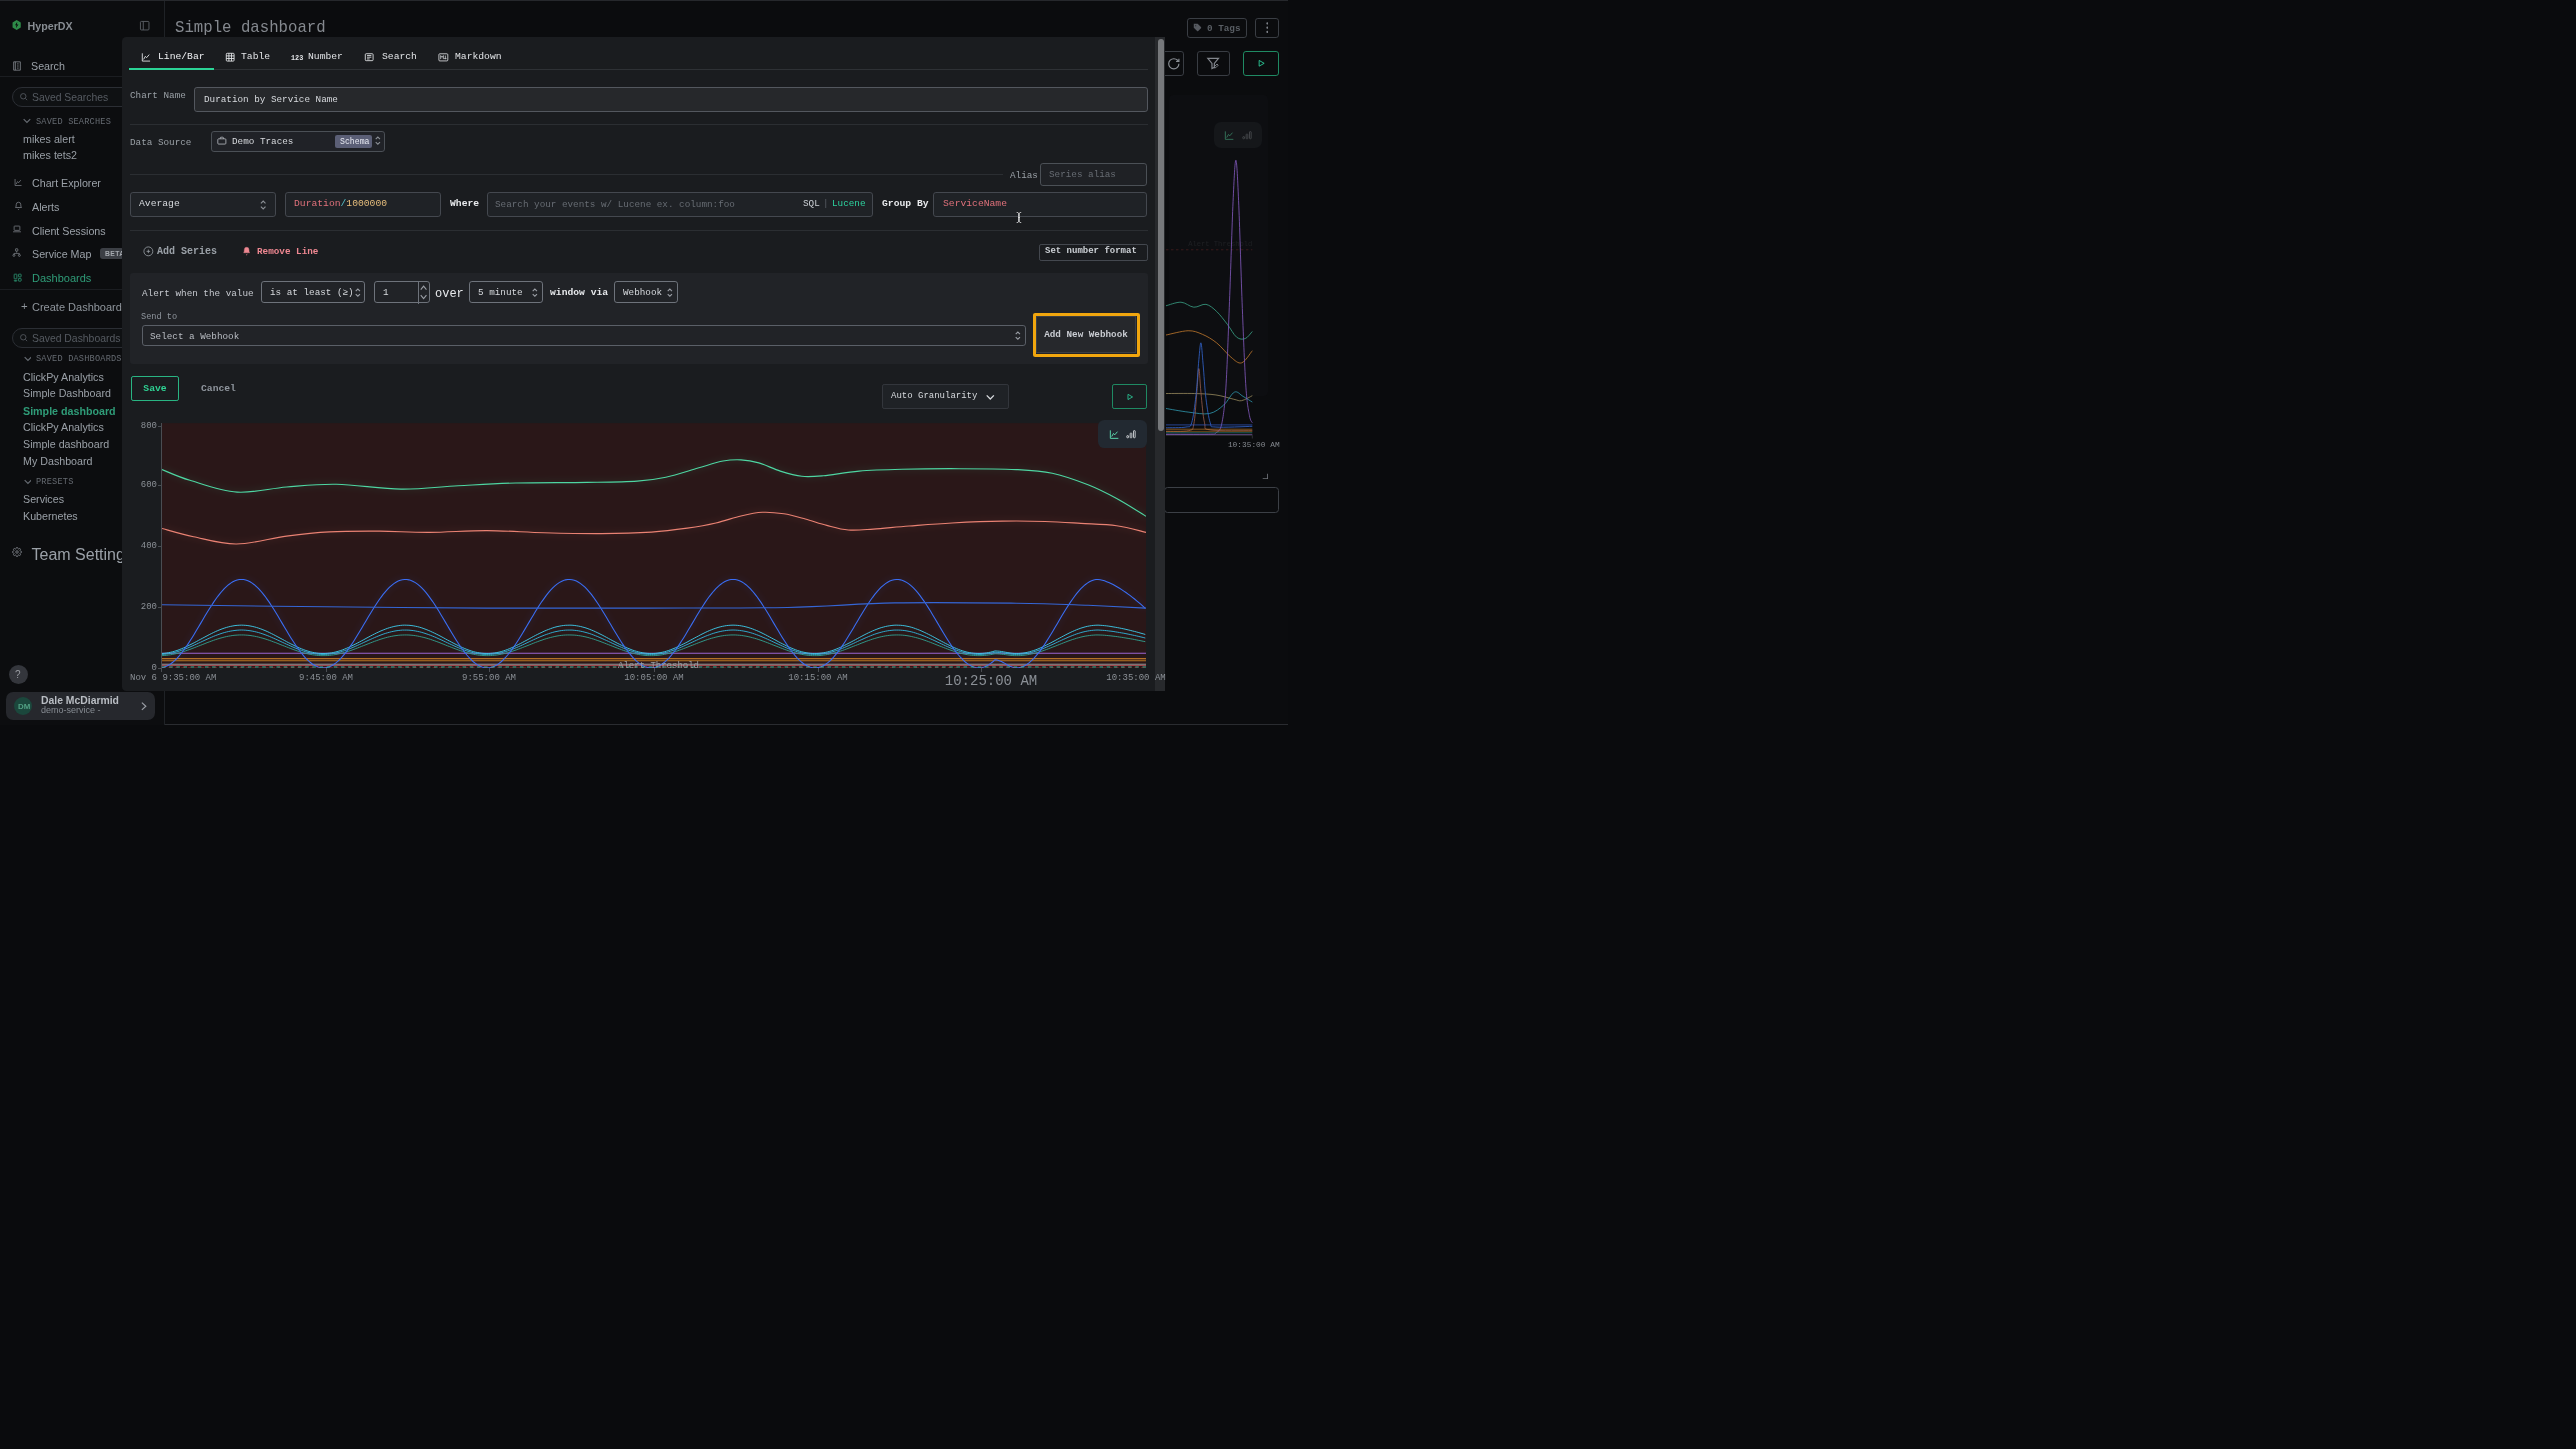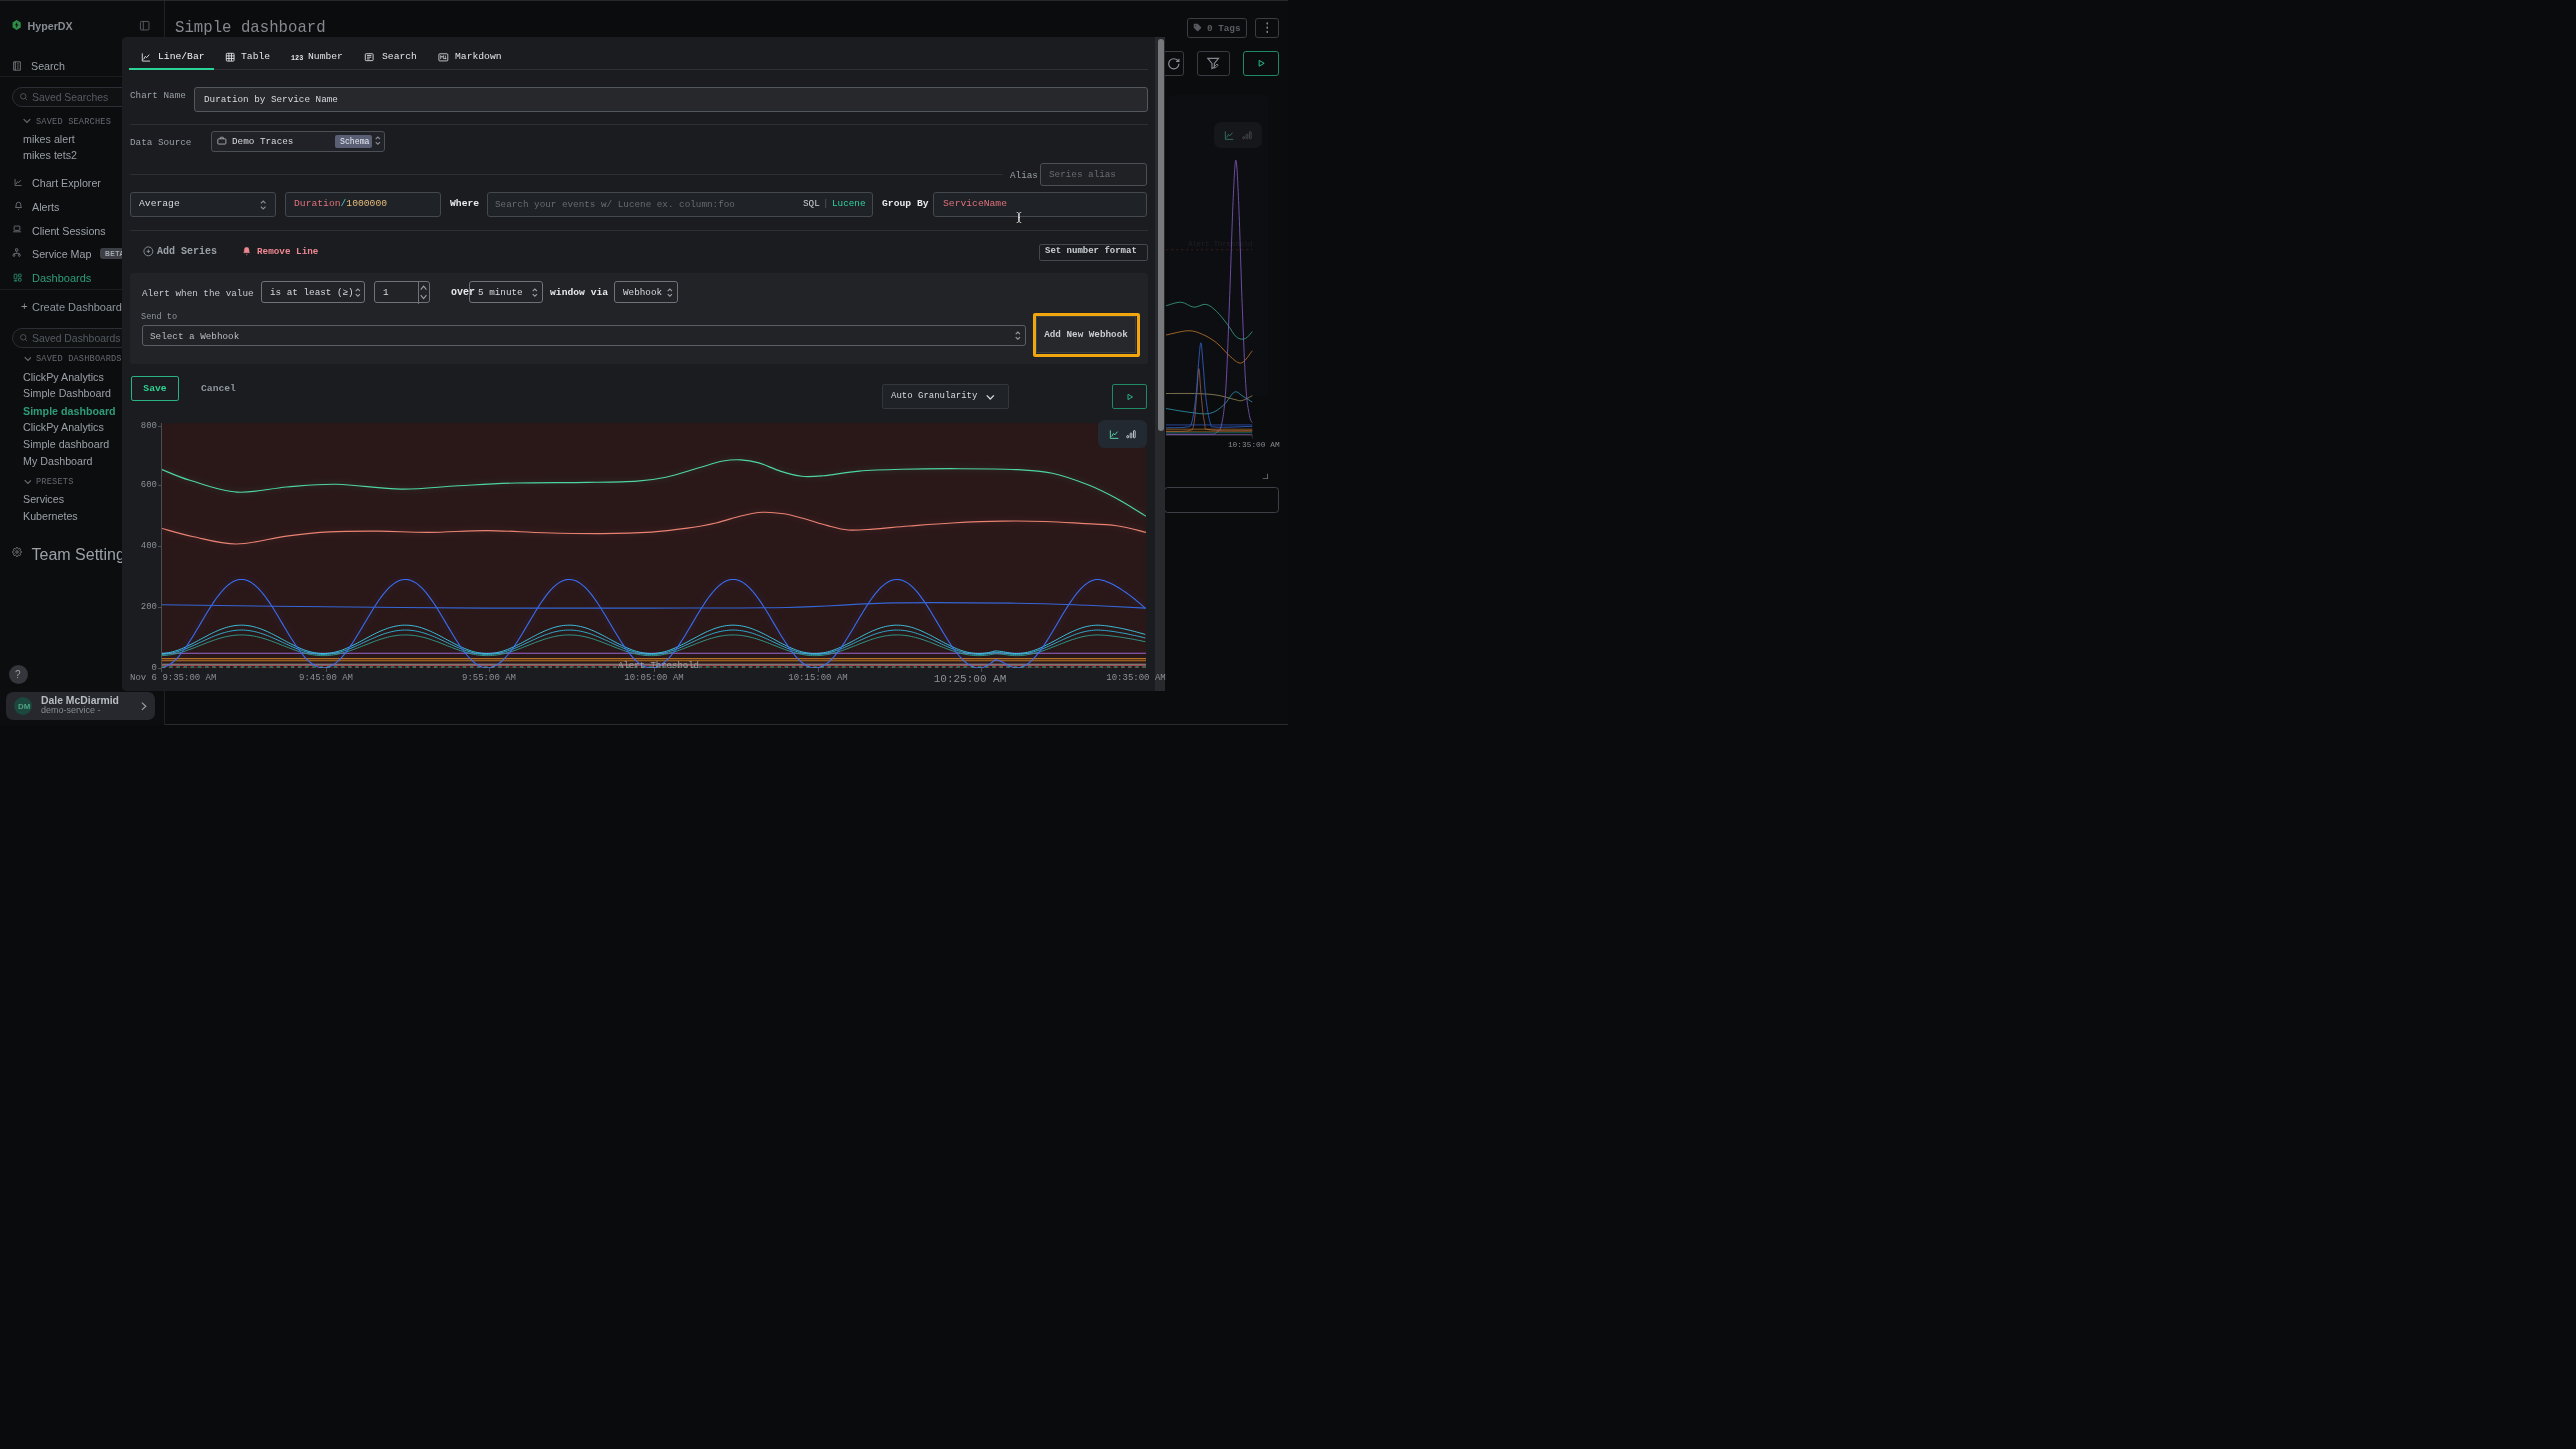--- a/index.html
+++ b/index.html
@@ -275,21 +275,21 @@
     </svg>
 <div class="abs" style="left:374px;top:280px;width:56px;height:22px;border:0.7px solid #6e737b;border-radius:2.9px"></div>
 <div class="abs mono itx" style="left:383px;top:286px">1</div>
 <div class="abs" style="left:418px;top:281px;width:10.7px;height:21.5px;border-left:0.7px solid #6e737b"></div>
 <svg class="abs" style="left:420px;top:284px" width="7.2" height="5.7" viewBox="0 0 10 8" fill="none" stroke="#9b9fa6" stroke-width="1.5">
       <path d="M1 6.5L5 1.5l4 5"></path>
     </svg>
 <svg class="abs" style="left:420px;top:293px" width="7.2" height="5.7" viewBox="0 0 10 8" fill="none" stroke="#9b9fa6" stroke-width="1.5">
       <path d="M1 1.5l4 5 4-5"></path>
     </svg>
-<div class="abs mono" style="left:451px;top:286px;font-size:10px;font-weight:bold;color:#e8eaed">over</div>
+<div class="abs mono" style="left:435px;top:286px;font-size:12px;font-weight:normal;color:#e8eaed">over</div>
 <div class="abs" style="left:469px;top:280px;width:74px;height:22px;border:0.7px solid #6e737b;border-radius:2.9px"></div>
 <div class="abs mono itx" style="left:478px;top:286px">5 minute</div>
 <svg class="abs" style="left:532px;top:287px" width="5.7" height="9.3" viewBox="0 0 8 13" fill="none" stroke="#9b9fa6" stroke-width="1.5">
       <path d="M1 4.5L4 1.5l3 3M1 8.5l3 3 3-3"></path>
     </svg>
 <div class="abs mono" style="left:550px;top:286px;font-size:9.7px;font-weight:bold;color:#e8eaed">window via</div>
 <div class="abs" style="left:614px;top:280px;width:64px;height:22px;border:0.7px solid #6e737b;border-radius:2.9px"></div>
 <div class="abs mono itx" style="left:623px;top:286px">Webhook</div>
 <svg class="abs" style="left:667px;top:287px" width="5.7" height="9.3" viewBox="0 0 8 13" fill="none" stroke="#9b9fa6" stroke-width="1.5">
       <path d="M1 4.5L4 1.5l3 3M1 8.5l3 3 3-3"></path>
@@ -355,21 +355,21 @@
     <div class="abs" style="left:158px;top:425px;width:3.6px;height:0.7px;background:#4a4d52"></div>
     <div class="abs" style="left:158px;top:484px;width:3.6px;height:0.7px;background:#4a4d52"></div>
     <div class="abs" style="left:158px;top:545px;width:3.6px;height:0.7px;background:#4a4d52"></div>
     <div class="abs" style="left:158px;top:606px;width:3.6px;height:0.7px;background:#4a4d52"></div>
     <div class="abs" style="left:158px;top:667px;width:3.6px;height:0.7px;background:#4a4d52"></div>
     <div class="abs mono" style="left:130px;top:672px;font-size:9px;color:#8b9096">Nov 6 9:35:00 AM</div>
     <div class="abs mono" style="left:326px;top:672px;font-size:9px;color:#8b9096;transform:translateX(-50%)">9:45:00 AM</div>
     <div class="abs mono" style="left:489px;top:672px;font-size:9px;color:#8b9096;transform:translateX(-50%)">9:55:00 AM</div>
     <div class="abs mono" style="left:654px;top:672px;font-size:9px;color:#8b9096;transform:translateX(-50%)">10:05:00 AM</div>
     <div class="abs mono" style="left:818px;top:672px;font-size:9px;color:#8b9096;transform:translateX(-50%)">10:15:00 AM</div>
-    <div class="abs mono" style="left:970px;top:672px;font-size:11px;color:#8b9096;transform:translateX(-50%)">10:25:00 AM</div>
+    <div class="abs mono" style="left:991px;top:672px;font-size:14px;color:#8b9096;transform:translateX(-50%)">10:25:00 AM</div>
     <div class="abs mono" style="left:1136px;top:672px;font-size:9px;color:#8b9096;transform:translateX(-50%)">10:35:00 AM</div>
 <div class="abs" style="left:326px;top:667px;width:0.7px;height:3.6px;background:#4a4d52"></div>
 <div class="abs" style="left:489px;top:667px;width:0.7px;height:3.6px;background:#4a4d52"></div>
 <div class="abs" style="left:654px;top:667px;width:0.7px;height:3.6px;background:#4a4d52"></div>
 <div class="abs" style="left:818px;top:667px;width:0.7px;height:3.6px;background:#4a4d52"></div>
 <div class="abs" style="left:981px;top:667px;width:0.7px;height:3.6px;background:#4a4d52"></div>
 <div class="abs mono" style="left:618px;top:660px;font-size:9px;color:#9ba0a6">Alert Threshold</div>
 <div class="abs" style="left:1098px;top:419px;width:49px;height:28px;background:#222931;border-radius:6.4px;display:flex;align-items:center;justify-content:center;gap:6.4px">
  <svg width="10.7" height="10.7" viewBox="0 0 24 24" fill="none" stroke="#5fe7b7" stroke-width="2">
         <path d="M3 3v18h18"></path>

